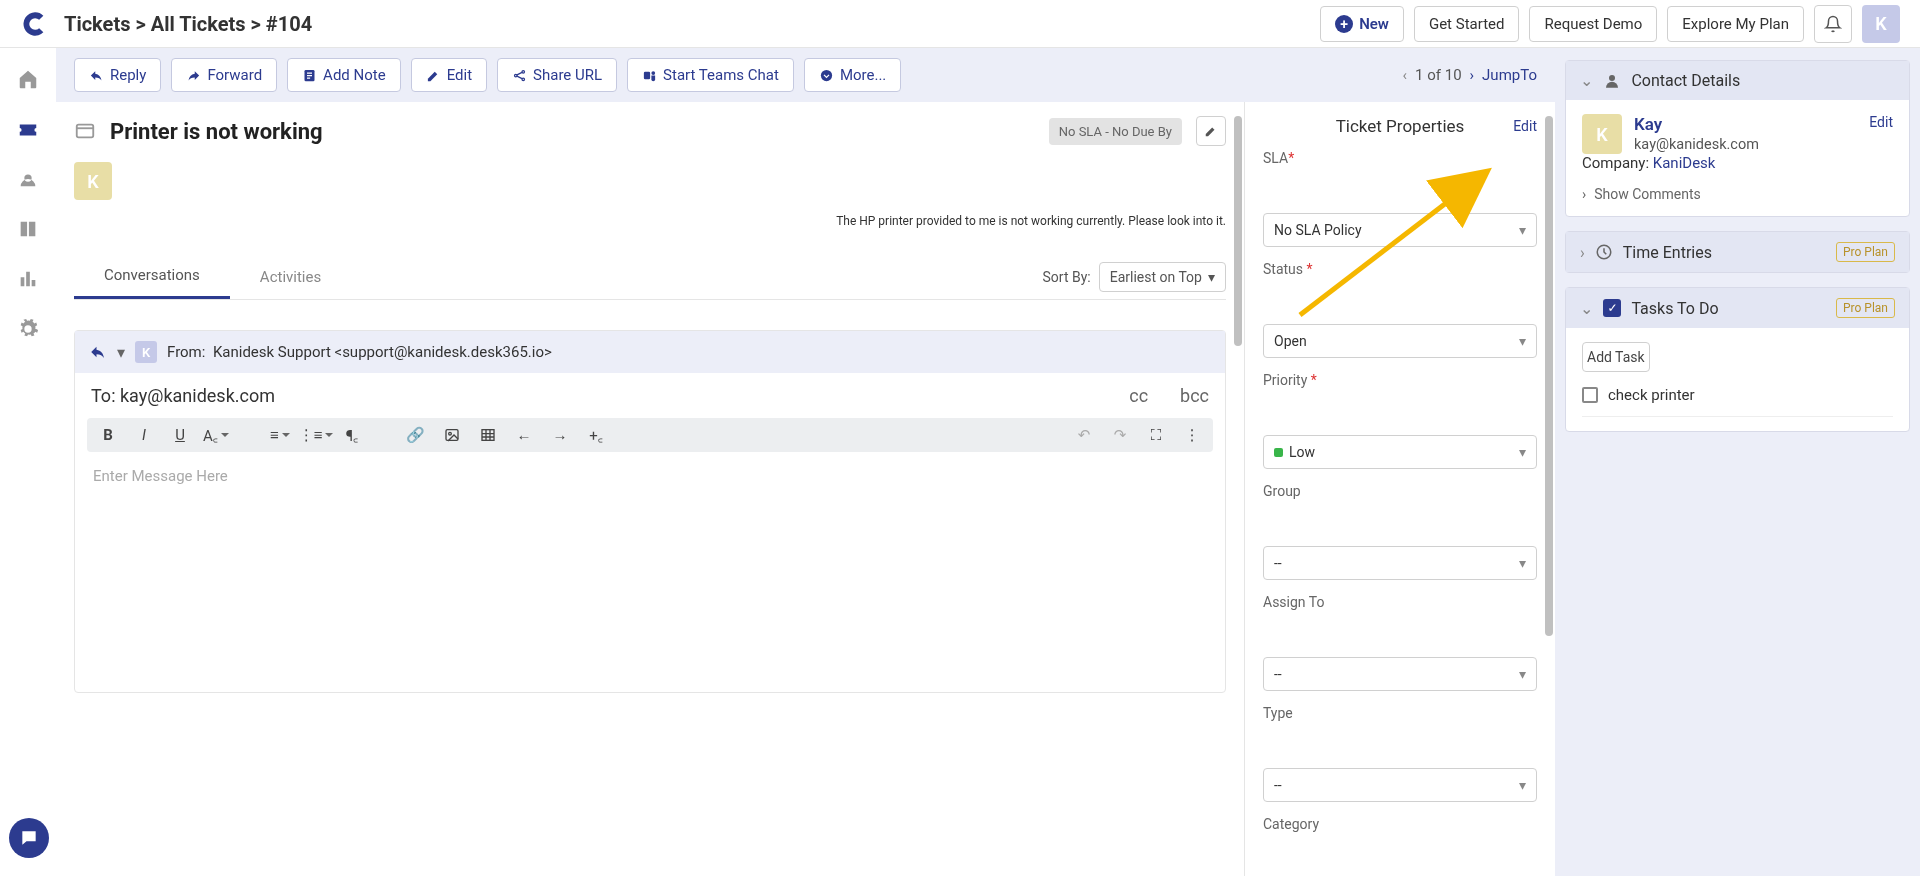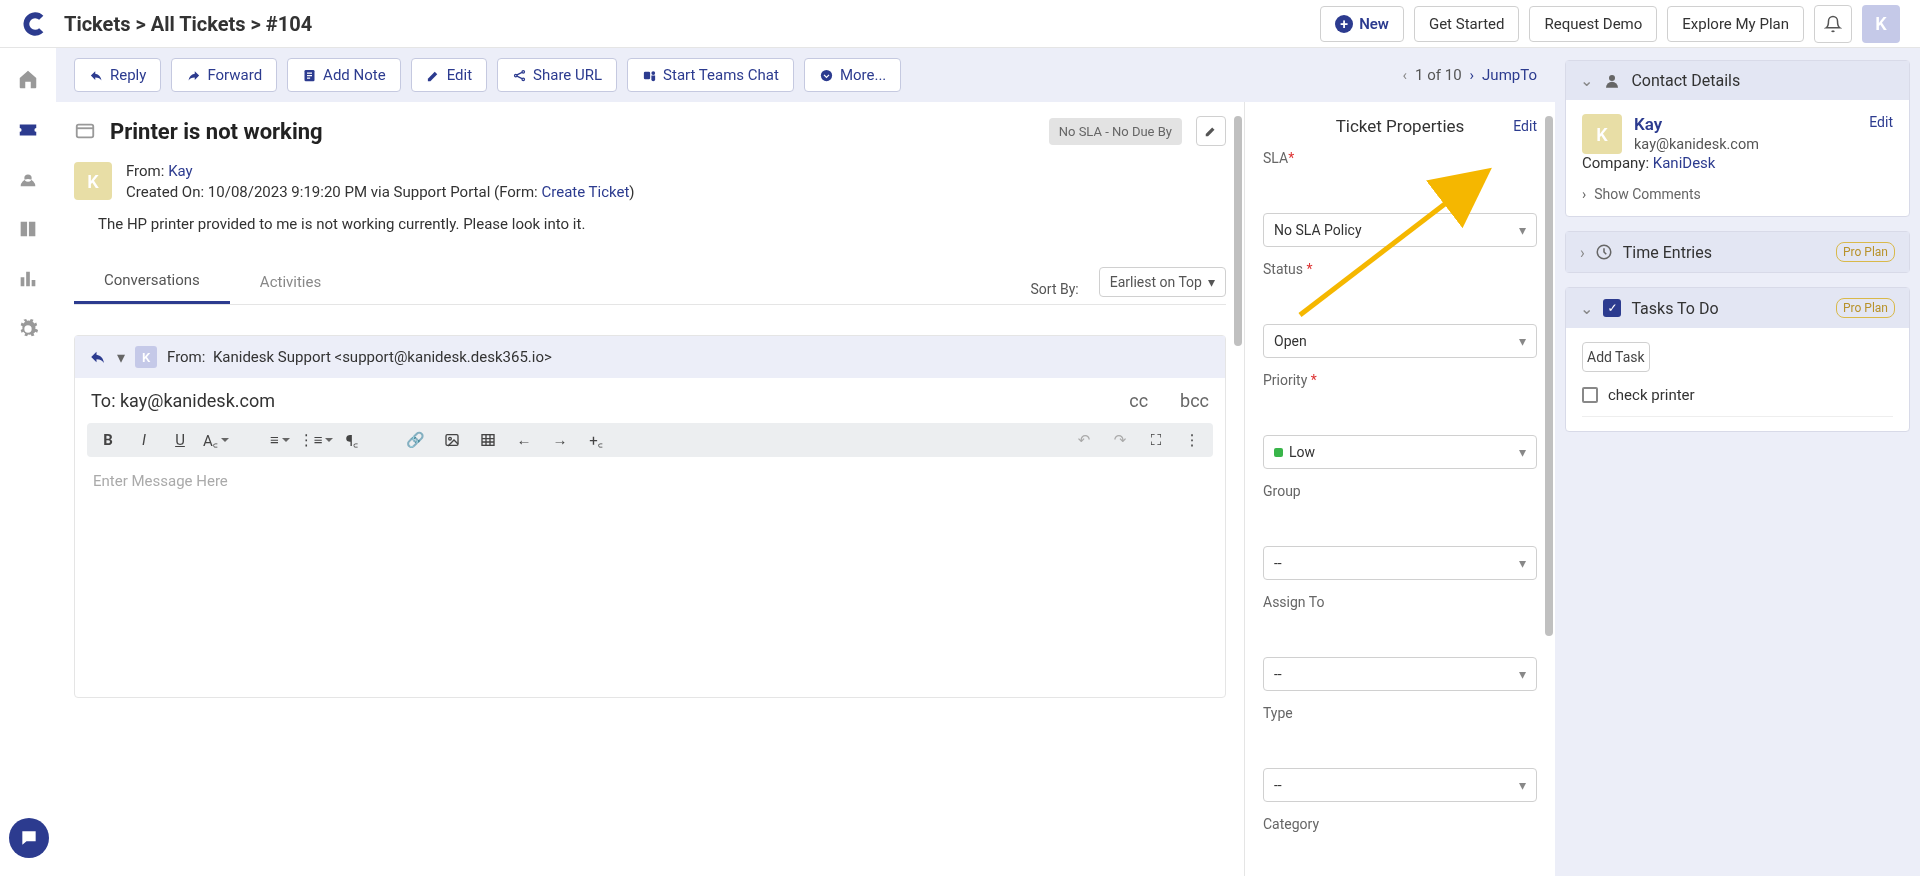--- a/index.html
+++ b/index.html
@@ -39,26 +39,26 @@
 .title-row h1 { font-size: 22px; font-weight: 700; color: #222; flex: 1; }
 .nosla { background: #e3e3e3; font-size: 13px; color: #666; padding: 6px 10px; border-radius: 4px; }
 .edit-pencil { width: 30px; height: 30px; border: 1px solid #d0d0d0; border-radius: 4px; display: flex; align-items: center; justify-content: center; cursor: pointer; }
 
 .meta-row { display: flex; gap: 14px; margin-top: 16px; align-items: flex-start; }
 .avatar-k { width: 38px; height: 38px; background: #e8dea6; color: #fff; font-weight: 600; font-size: 18px; display: flex; align-items: center; justify-content: center; border-radius: 4px; }
 .meta-lines .fromline { font-size: 15px; color: #333; }
 .meta-lines .fromline a { color: #2c3b8f; text-decoration: none; }
 .meta-lines .createdline { font-size: 15px; color: #333; margin-top: 3px; }
 .meta-lines .createdline a { color: #2c3b8f; text-decoration: none; }
-.desc { margin: 14px 0 0 24px; font-size: 15px; color: #333; }
+.desc { margin: 14px 0 0 24px; font-size: 12px; color: #333; text-align: right; }
 
 .tabs-row { display: flex; align-items: center; border-bottom: 1px solid #e5e5e5; margin-top: 26px; }
 .tab { padding: 12px 30px; color: #888; font-size: 15px; cursor: pointer; }
 .tab.active { border-bottom: 3px solid #2c3b8f; color: #555; }
-.sortby { margin-left: auto; display: flex; align-items: flex-end; gap: 20px; font-size: 14px; color: #555; }
+.sortby { margin-left: auto; display: flex; align-items: center; gap: 8px; font-size: 14px; color: #555; }
 .sortby .sel { border: 1px solid #d0d0d0; padding: 6px 10px; border-radius: 4px; display: flex; align-items: center; gap: 6px; cursor: pointer; }
 
 .reply-panel { margin-top: 30px; border: 1px solid #e5e5e5; border-radius: 4px; }
 .reply-head { background: #eceef8; padding: 10px 14px; display: flex; align-items: center; gap: 10px; }
 .reply-head .ra { color: #2c3b8f; cursor: pointer; }
 .mini-avatar { width: 22px; height: 22px; background: #c5c9e8; color: #fff; font-size: 13px; font-weight: 600; display: flex; align-items: center; justify-content: center; border-radius: 3px; }
 .from-text { font-size: 15px; color: #333; }
 .to-row { padding: 12px 16px; display: flex; align-items: center; font-size: 18px; color: #333; text-align: center; }
 .to-row .cc { margin-left: auto; margin-right: 4px; color: #666; cursor: pointer; }
 .to-row .bcc { color: #666; cursor: pointer; padding-left: 28px; }
@@ -90,21 +90,21 @@
 .card-head .ic-c { color: #666; }
 .card-body { padding: 14px 16px; }
 .contact-row { display: flex; gap: 12px; }
 .contact-avatar { width: 40px; height: 40px; background: #e8dea6; color: #fff; font-weight: 600; font-size: 18px; display: flex; align-items: center; justify-content: center; border-radius: 4px; }
 .contact-name { color: #2c3b8f; font-weight: 600; font-size: 17px; }
 .contact-email { font-size: 14.5px; color: #555; margin-top: 2px; }
 .contact-edit { margin-left: auto; color: #2c3b8f; font-size: 14px; cursor: pointer; }
 .company-line { font-size: 15px; color: #333; }
 .company-line a { color: #2c3b8f; text-decoration: none; }
 .show-comments { margin-top: 14px; font-size: 14px; color: #666; cursor: pointer; display: flex; align-items: center; gap: 8px; }
-.pro-badge { border: 1px solid #d9b94a; color: #b8922a; font-size: 12px; padding: 2px 6px; border-radius: 8px; margin-left: auto; }
+.pro-badge { border: 1px solid #d9b94a; color: #b8922a; font-size: 12px; padding: 2px 6px; border-radius: 3px; margin-left: auto; }
 .add-task-btn { border: 1px solid #d0d0d0; padding: 6px 4px; border-radius: 4px; font-size: 14px; color: #444; cursor: pointer; background: #fff; }
 .task-row { display: flex; align-items: center; gap: 10px; margin-top: 14px; font-size: 15px; color: #333; border-bottom: 1px solid #eee; padding-bottom: 12px;}
 .task-row .cbx { width: 16px; height: 16px; border: 2px solid #888; border-radius: 2px; }
 .checkbox-filled { width: 18px; height: 18px; background: #2c3b8f; border-radius: 3px; display: inline-flex; align-items: center; justify-content: center; color: #fff; font-size: 12px; }
 
 .arrow-annot { position: absolute; left: 1290px; top: 165px; width: 210px; height: 160px; pointer-events: none; }
 </style>
 </head>
 <body>
 
@@ -227,29 +227,20 @@
             <span class="nosla">No SLA - No Due By</span>
             <div class="edit-pencil">
                 <svg width="14" height="14" viewBox="0 0 24 24" fill="#555">
                   <path d="M3 17l11-11 4 4L7 21H3z"></path>
                 </svg>
               </div>
           </div>
 
           <div class="meta-row">
             <div class="avatar-k">K</div>
-            <div class="meta-lines">
-              <div class="fromline">
-                <span>From:</span>
-                <a>Kay</a>
-              </div>
-              <div class="createdline">
-                <span>Created On: </span><span>10/08/2023 9:19:20 PM via Support Portal (Form: </span><a>Create Ticket</a><span>)</span>
-              </div>
-            </div>
           </div>
           <div class="desc">The HP printer provided to me is not working currently. Please look into it.</div>
 
           <div class="tabs-row">
             <div class="tab active">Conversations</div>
             <div class="tab">Activities</div>
             <div class="sortby">
               <span>Sort By:</span>
               <div class="sel">
                 <span>Earliest on Top</span>

